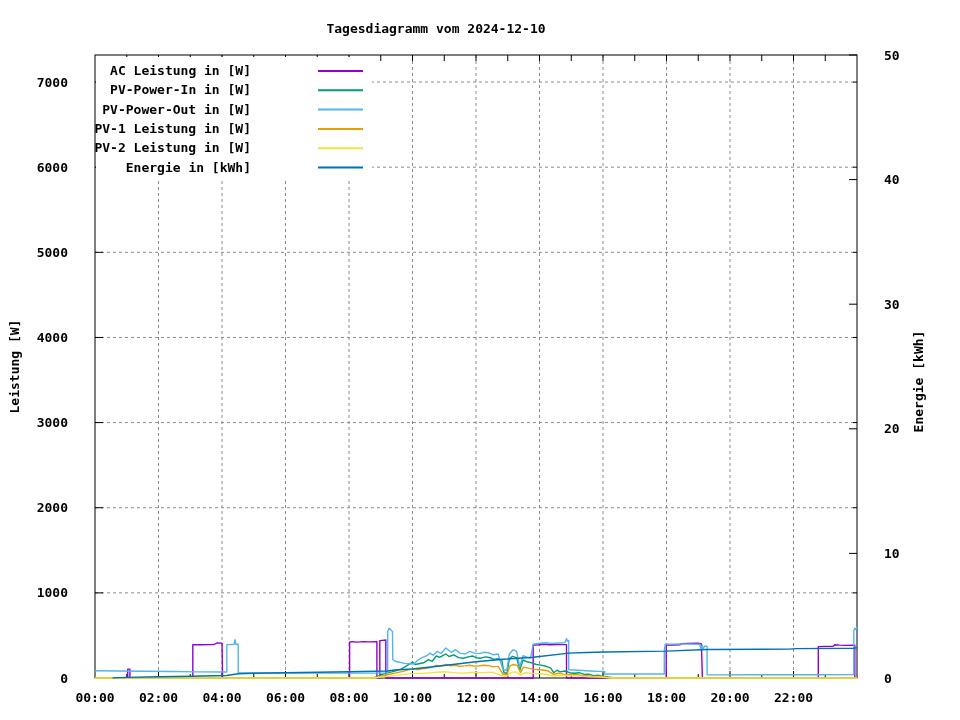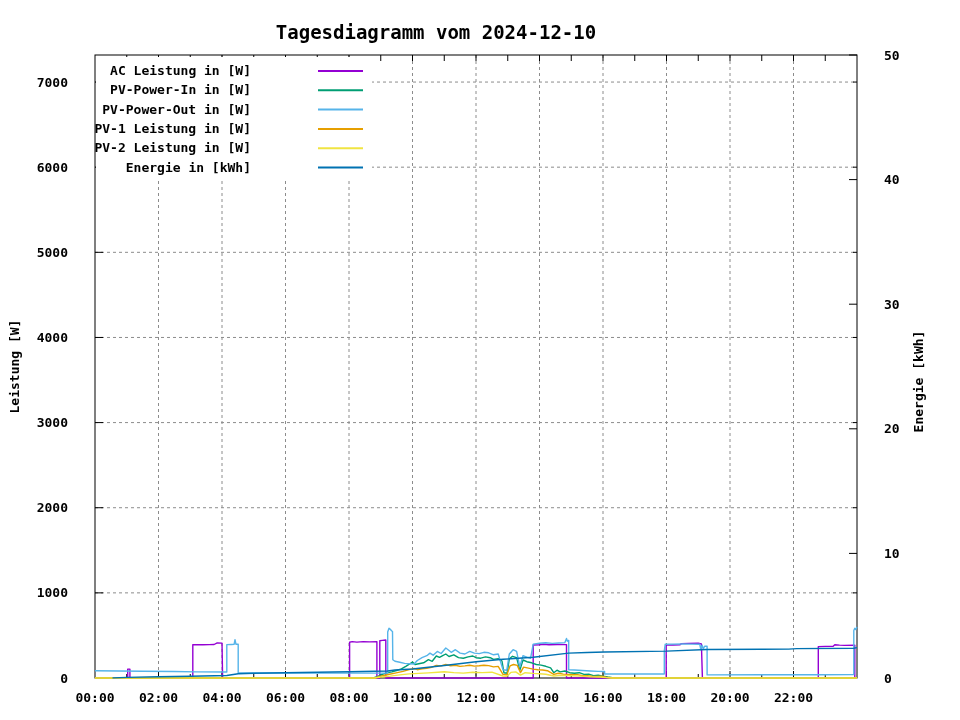--- a/index.html
+++ b/index.html
@@ -1,19 +1,19 @@
 <!DOCTYPE html>
 <html><head>
 <meta charset="utf-8">
 <style>
   html,body{margin:0;padding:0;background:#fff;}
   #chart-root{position:relative;width:960px;height:720px;background:#ffffff;overflow:hidden;
     font-family:"DejaVu Sans Mono","Liberation Mono",monospace;}
   .title{position:absolute;top:21px;left:0;width:872px;text-align:center;
-    font-size:19px;font-weight:bold;color:#000;}
+    font-size:13px;font-weight:bold;color:#000;}
   .yaxis-label{position:absolute;width:200px;text-align:center;font-size:13px;font-weight:bold;
     color:#000;transform:rotate(-90deg);}
   #left-axis-label{left:-86px;top:359px;}
   #right-axis-label{left:818px;top:374px;}
   svg text{font-family:"DejaVu Sans Mono","Liberation Mono",monospace;font-size:13px;font-weight:bold;fill:#000;}
 </style>
 </head>
 <body>
 
 <div id="chart-root">

